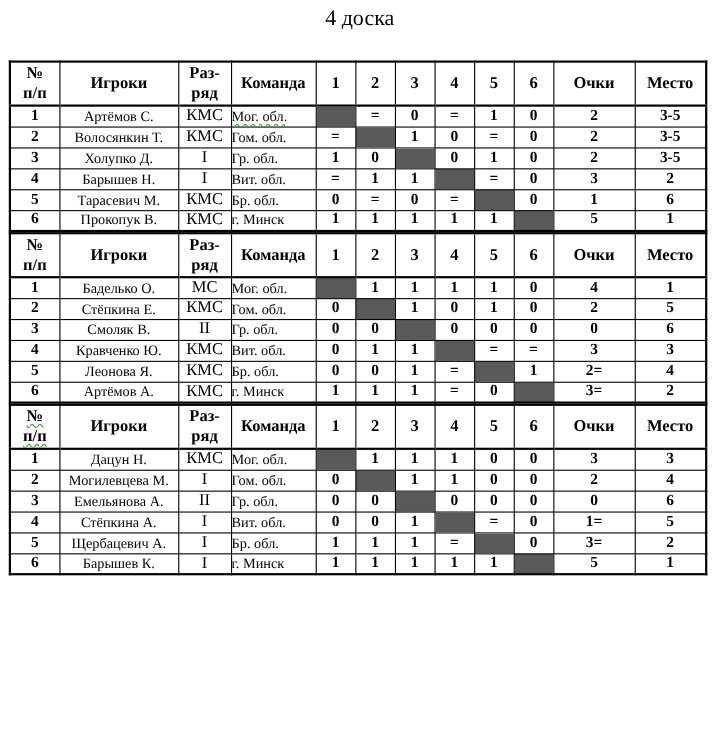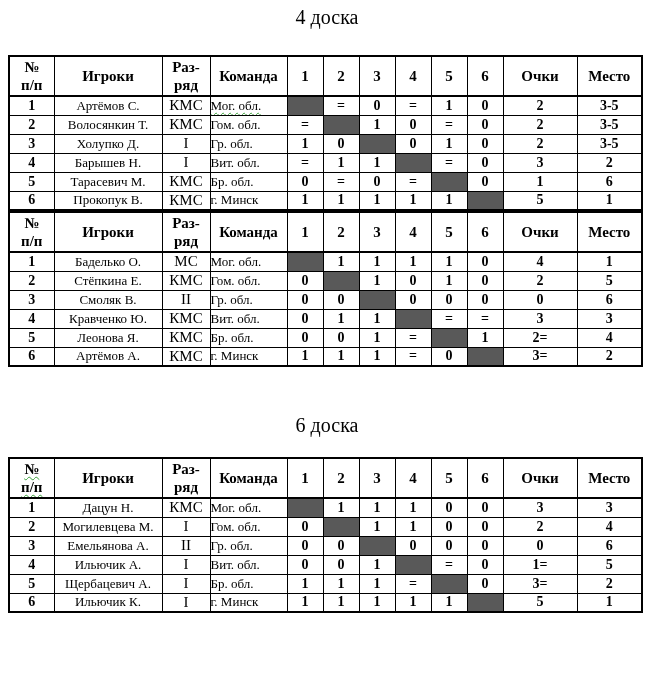--- a/index.html
+++ b/index.html
@@ -300,21 +300,20 @@
             <td class="c-res">=</td>
             <td class="c-res">0</td>
             <td class="c-res" style="background: rgb(89, 89, 89);"></td>
             <td class="c-pts">3=</td>
             <td class="c-place">2</td>
           </tr>
         </tbody>
       </table>
     </div>
     <div class="board-section">
-      <div class="board-title t3-title">6 доска</div>
       <table class="cross">
         <colgroup>
           <col style="width: 45px;">
           <col style="width: 108px;">
           <col style="width: 48px;">
           <col style="width: 77px;">
           <col style="width: 36px;">
           <col style="width: 36px;">
           <col style="width: 36px;">
           <col style="width: 36px;">
@@ -377,21 +376,21 @@
             <td class="c-res">0</td>
             <td class="c-res" style="background: rgb(89, 89, 89);"></td>
             <td class="c-res">0</td>
             <td class="c-res">0</td>
             <td class="c-res">0</td>
             <td class="c-pts">0</td>
             <td class="c-place">6</td>
           </tr>
           <tr>
             <td class="c-num">4</td>
-            <td class="c-player">Ильючик А.</td>
+            <td class="c-player">Стёпкина А.</td>
             <td class="c-rank">I</td>
             <td class="c-team"><span>Вит. обл.</span></td>
             <td class="c-res">0</td>
             <td class="c-res">0</td>
             <td class="c-res">1</td>
             <td class="c-res" style="background: rgb(89, 89, 89);"></td>
             <td class="c-res">=</td>
             <td class="c-res">0</td>
             <td class="c-pts">1=</td>
             <td class="c-place">5</td>
@@ -405,21 +404,21 @@
             <td class="c-res">1</td>
             <td class="c-res">1</td>
             <td class="c-res">=</td>
             <td class="c-res" style="background: rgb(89, 89, 89);"></td>
             <td class="c-res">0</td>
             <td class="c-pts">3=</td>
             <td class="c-place">2</td>
           </tr>
           <tr>
             <td class="c-num">6</td>
-            <td class="c-player">Ильючик К.</td>
+            <td class="c-player">Барышев К.</td>
             <td class="c-rank">I</td>
             <td class="c-team"><span>г. Минск</span></td>
             <td class="c-res">1</td>
             <td class="c-res">1</td>
             <td class="c-res">1</td>
             <td class="c-res">1</td>
             <td class="c-res">1</td>
             <td class="c-res" style="background: rgb(89, 89, 89);"></td>
             <td class="c-pts">5</td>
             <td class="c-place">1</td>

